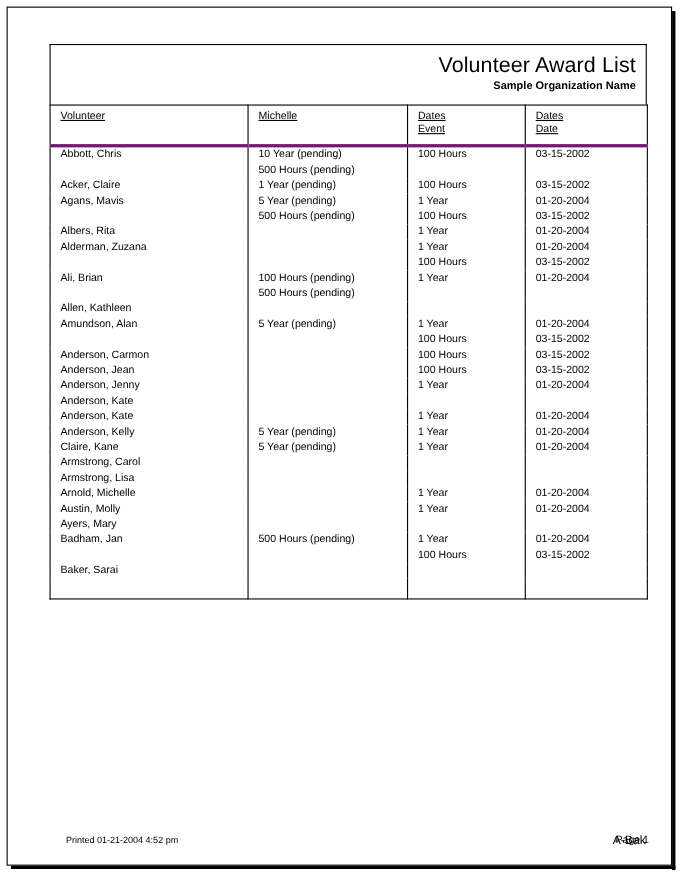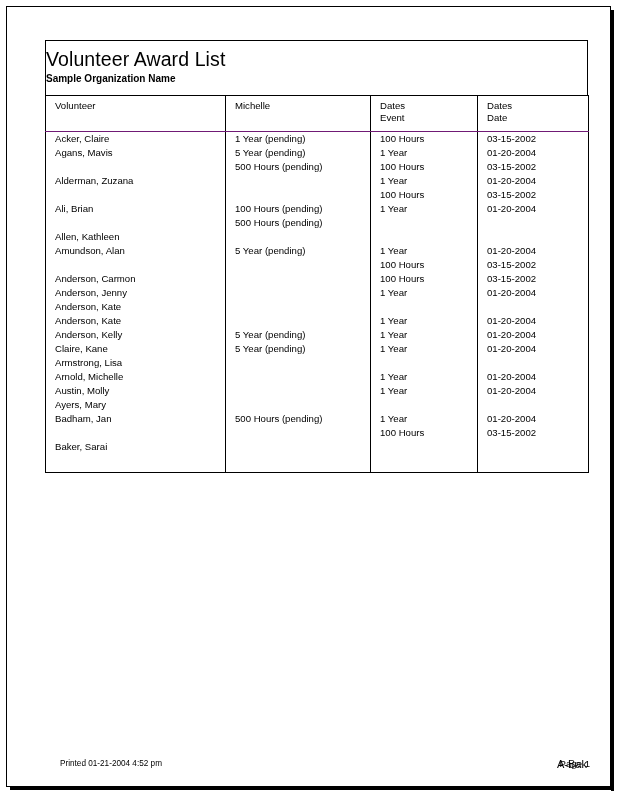--- a/index.html
+++ b/index.html
@@ -50,21 +50,22 @@
     top: 33px;
     width: 543px;
   }
 
   
   .title-block {
     border: 1px solid #000000;
     border-bottom: none;
     box-sizing: border-box;
     height: 55px;
-    padding: 6px 19px 0 0;
+    padding: 6px 9px 0 0;
+    text-align: right;
   }
   .report-title {
     font-size: 19.5px;
     font-weight: normal;
     line-height: 24px;
     letter-spacing: 0.1px;
   }
   .report-subtitle {
     font-size: 10px;
     font-weight: bold;
@@ -82,24 +83,25 @@
   table.report-table th,
   table.report-table td {
     border-left: 1px solid #000000;
     border-right: 1px solid #000000;
     vertical-align: top;
     text-align: left;
     font-weight: normal;
   }
   table.report-table thead th {
     border-top: 1px solid #000000;
-    border-bottom: 1px solid #701a75;
+    border-bottom: 3px solid #701a75;
     height: 31px;
     padding: 4px 0 0 9px;
     line-height: 12px;
+    text-decoration: underline;
   }
   table.report-table tbody td {
     padding: 0 0 0 9px;
     line-height: 14px;
   }
   tr.data-row td {
     padding-top: 9px;
   }
   tr.data-row.tall td {
     padding-bottom: 0;
@@ -178,20 +180,35 @@
             <span class="cell-line">Dates</span>
             <span class="cell-line">Event</span>
           </th>
           <th>
             <span class="cell-line">Dates</span>
             <span class="cell-line">Date</span>
           </th>
         </tr>
       </thead>
       <tbody id="table-body">
+          <tr class="data-row tall">
+            <td>
+              <span class="cell-line">Abbott, Chris</span>
+            </td>
+            <td>
+              <span class="cell-line">10 Year (pending)</span>
+              <span class="cell-line">500 Hours (pending)</span>
+            </td>
+            <td>
+              <span class="cell-line">100 Hours</span>
+            </td>
+            <td>
+              <span class="cell-line">03-15-2002</span>
+            </td>
+          </tr>
           <tr class="data-row">
             <td>
               <span class="cell-line">Acker, Claire</span>
             </td>
             <td>
               <span class="cell-line">1 Year (pending)</span>
             </td>
             <td>
               <span class="cell-line">100 Hours</span>
             </td>
@@ -209,20 +226,32 @@
             </td>
             <td>
               <span class="cell-line">1 Year</span>
               <span class="cell-line">100 Hours</span>
             </td>
             <td>
               <span class="cell-line">01-20-2004</span>
               <span class="cell-line">03-15-2002</span>
             </td>
           </tr>
+          <tr class="data-row">
+            <td>
+              <span class="cell-line">Albers, Rita</span>
+            </td>
+            <td></td>
+            <td>
+              <span class="cell-line">1 Year</span>
+            </td>
+            <td>
+              <span class="cell-line">01-20-2004</span>
+            </td>
+          </tr>
           <tr class="data-row tall">
             <td>
               <span class="cell-line">Alderman, Zuzana</span>
             </td>
             <td></td>
             <td>
               <span class="cell-line">1 Year</span>
               <span class="cell-line">100 Hours</span>
             </td>
             <td>
@@ -276,20 +305,32 @@
             <td></td>
             <td>
               <span class="cell-line">100 Hours</span>
             </td>
             <td>
               <span class="cell-line">03-15-2002</span>
             </td>
           </tr>
           <tr class="data-row">
             <td>
+              <span class="cell-line">Anderson, Jean</span>
+            </td>
+            <td></td>
+            <td>
+              <span class="cell-line">100 Hours</span>
+            </td>
+            <td>
+              <span class="cell-line">03-15-2002</span>
+            </td>
+          </tr>
+          <tr class="data-row">
+            <td>
               <span class="cell-line">Anderson, Jenny</span>
             </td>
             <td></td>
             <td>
               <span class="cell-line">1 Year</span>
             </td>
             <td>
               <span class="cell-line">01-20-2004</span>
             </td>
           </tr>
@@ -333,20 +374,28 @@
             </td>
             <td>
               <span class="cell-line">5 Year (pending)</span>
             </td>
             <td>
               <span class="cell-line">1 Year</span>
             </td>
             <td>
               <span class="cell-line">01-20-2004</span>
             </td>
+          </tr>
+          <tr class="data-row">
+            <td>
+              <span class="cell-line">Armstrong, Carol</span>
+            </td>
+            <td></td>
+            <td></td>
+            <td></td>
           </tr>
           <tr class="data-row">
             <td>
               <span class="cell-line">Armstrong, Lisa</span>
             </td>
             <td></td>
             <td></td>
             <td></td>
           </tr>
           <tr class="data-row">

